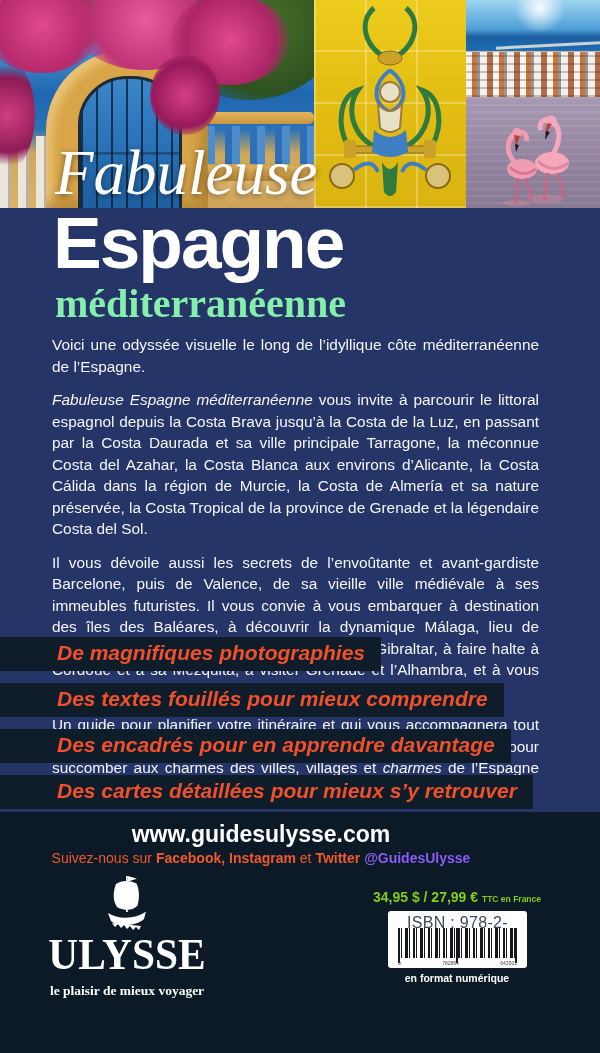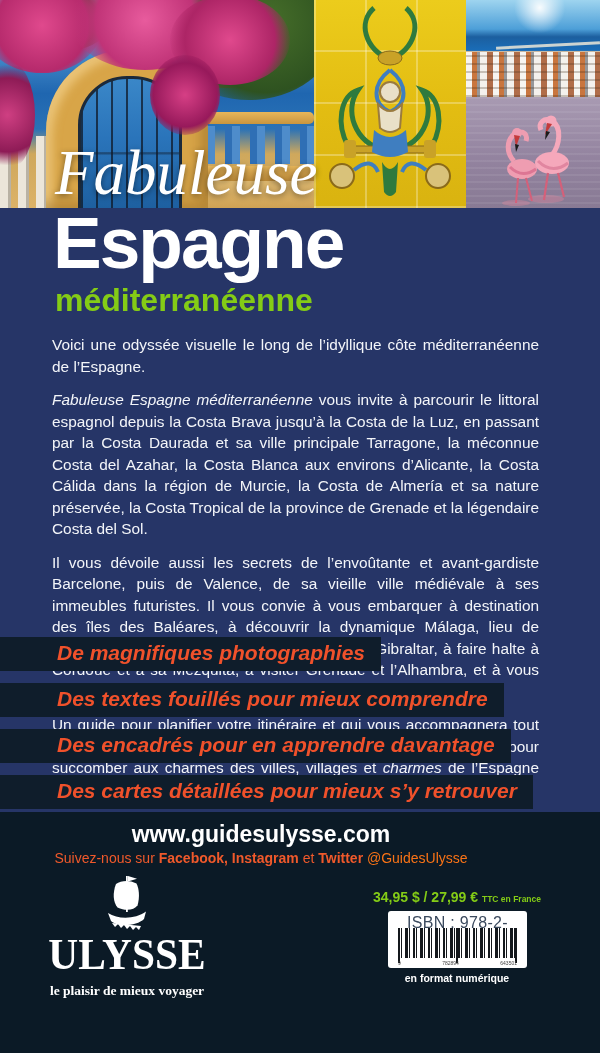--- a/index.html
+++ b/index.html
@@ -67,22 +67,22 @@
     background:
       repeating-linear-gradient(180deg,rgba(255,255,255,.07) 0 2px,rgba(0,0,0,0) 2px 7px),
       linear-gradient(180deg,#a89ab2 0%,#93839f 55%,#887a94 100%);}
 
   
   .series-title{position:absolute;left:55px;top:142px;
     font-family:"Liberation Serif", serif;font-style:italic;font-size:63px;line-height:1;
     color:#fff;text-shadow:0 2px 6px rgba(0,0,0,.45);}
   .main-title{position:absolute;left:53px;top:206px;font-size:73px;line-height:1;
     font-weight:bold;letter-spacing:-2px;color:#fff;}
-  .sub-title{position:absolute;left:55px;top:284px;font-size:32px;line-height:1;
-    font-weight:bold;color:#84cc16;}
+  .sub-title{position:absolute;left:55px;top:284px;font-size:40px;line-height:1;
+    font-weight:bold;color:#86efac;font-family:Liberation Serif, serif;}
 
   
   .body-text{position:absolute;left:52px;top:334px;width:487px;
     font-size:15.4px;line-height:21.5px;text-align:justify;color:#f3f5f9;}
   .body-text p{margin:0 0 12px 0;}
   .ital{font-style:italic;}
 
   
   .features{position:absolute;left:0;top:637px;}
   .feature{display:block;margin-bottom:12px;}
@@ -90,21 +90,21 @@
     font-size:21px;font-weight:bold;font-style:italic;
     padding:4px 16px 6px 57px;white-space:nowrap;}
 
   
   .footer{position:absolute;left:0;top:812px;width:600px;height:241px;background:#0b1a26;}
   .website{position:absolute;left:0;top:9px;width:522px;text-align:center;
     font-size:23px;font-weight:bold;color:#fff;}
   .social{position:absolute;left:0;top:38px;width:522px;text-align:center;
     font-size:14px;color:#f0592b;}
   .social .b{font-weight:bold;}
-  .social .handle{color:#f97316;font-weight:normal;}
+  .social .handle{color:#8b5cf6;font-weight:bold;}
 
   .logo-block{position:absolute;left:27px;top:62px;width:200px;text-align:center;}
   .ship{display:block;margin:0 auto;}
   .publisher-name{font-family:"Liberation Serif", serif;font-weight:bold;
     font-size:45px;line-height:1;letter-spacing:0px;margin-top:2px;color:#fff;transform:scaleX(.92);}
   .publisher-tagline{font-family:"Liberation Serif", serif;font-weight:bold;
     font-size:13.5px;margin-top:6px;color:#fff;}
 
   .price{position:absolute;left:350px;top:76px;width:214px;text-align:center;color:#84cc16;}
   .price .amount{font-size:14px;font-weight:bold;}

